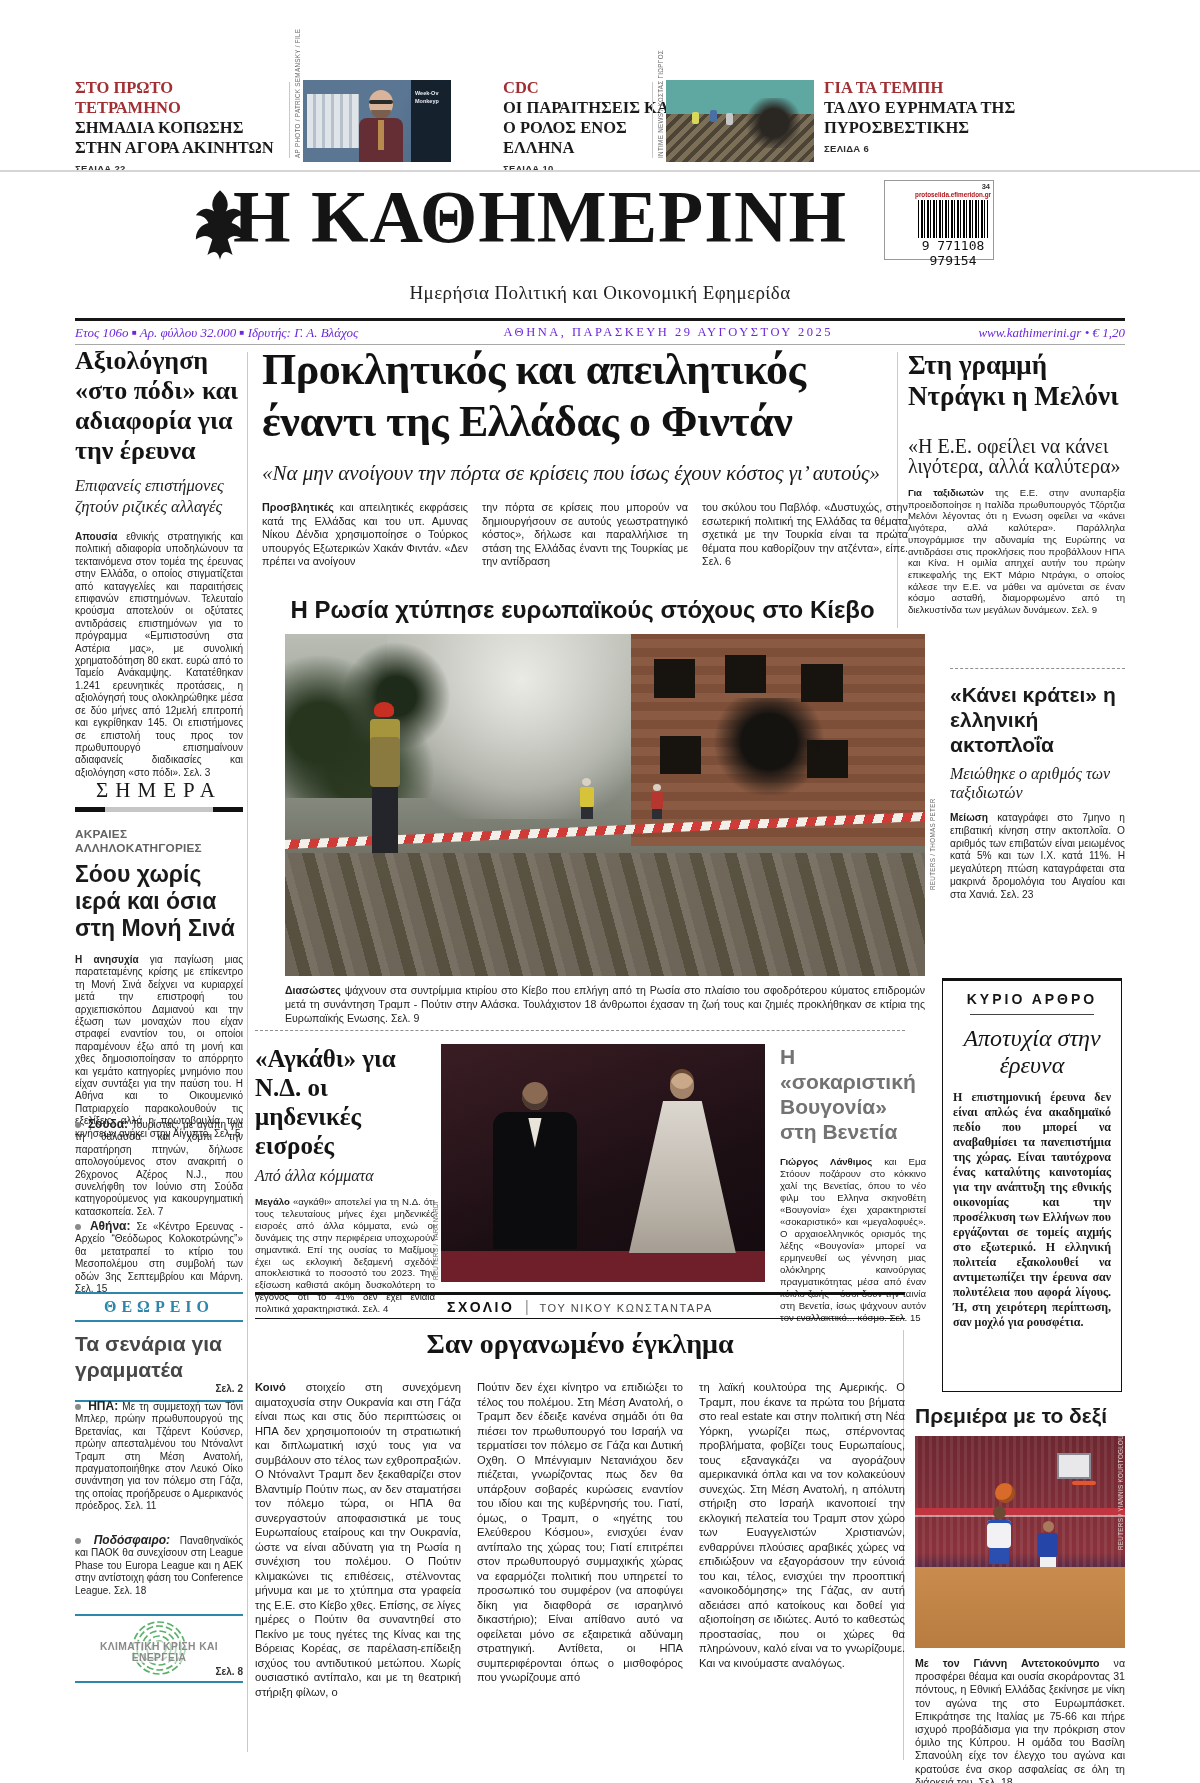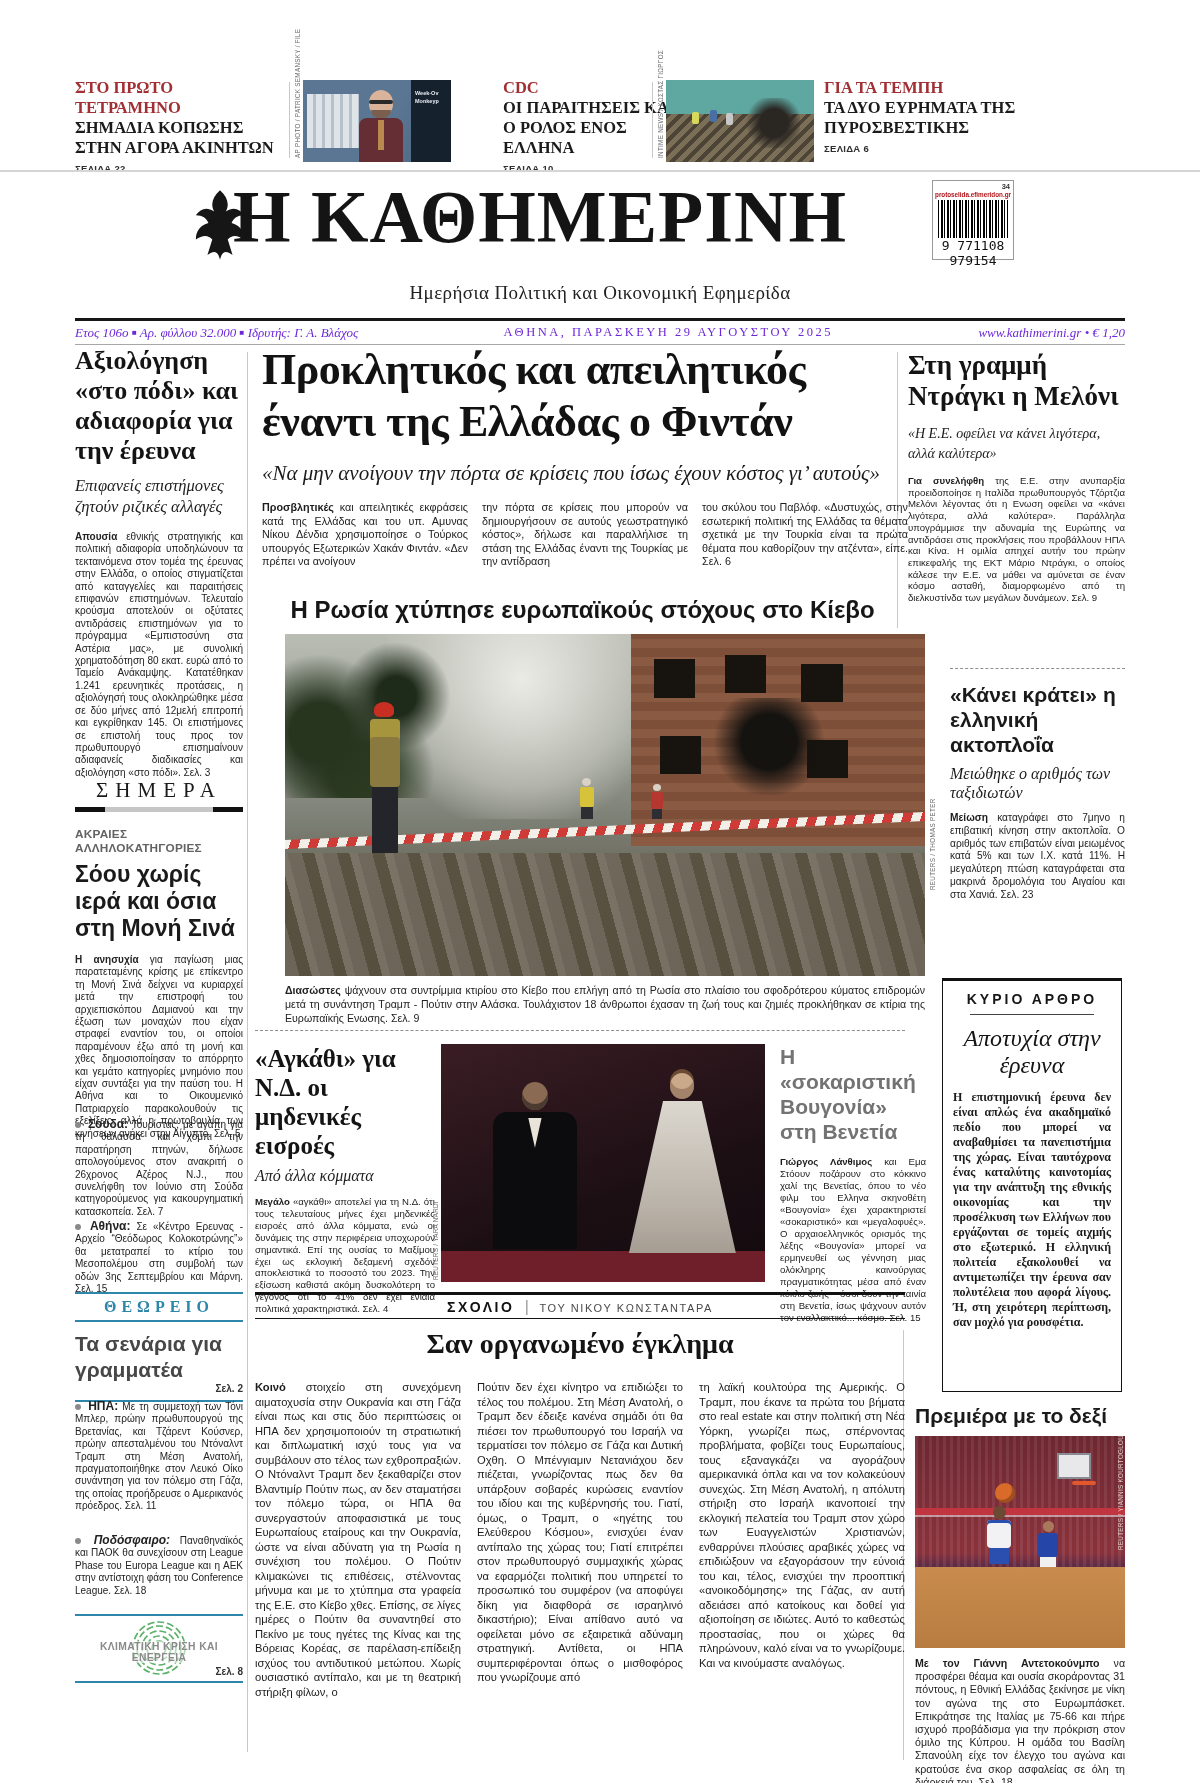--- a/index.html
+++ b/index.html
@@ -77,21 +77,21 @@
   <div class="abs" style="left:0;top:170px;width:1200px;height:2px;background:#d5d5d5;"></div>
 
   <div class="abs" style="left:191px;top:186px;">
     <svg width="58" height="78" viewBox="0 0 60 80">
         <path d="M30 4 C22 11 20 19 24 26 C16 21 10 23 5 30 C12 30 16 33 18 38 C10 40 5 46 5 55 C12 50 18 50 22 55 L17 71 C24 66 28 67 30 76 C32 67 36 66 43 71 L38 55 C42 50 48 50 55 55 C55 46 50 40 42 38 C44 33 48 30 55 30 C50 23 44 21 36 26 C40 19 38 11 30 4 Z" fill="#161616"></path>
       </svg>
   </div>
   <div class="abs serif" style="left:230px;top:180px;width:620px;text-align:center;font-size:74px;font-weight:bold;letter-spacing:1px;color:#141414;line-height:1;">Η ΚΑΘΗΜΕΡΙΝΗ</div>
   <div class="abs serif" style="left:300px;top:282px;width:600px;text-align:center;font-size:19px;letter-spacing:.4px;color:#222;">Ημερήσια Πολιτική και Οικονομική Εφημερίδα</div>
 
-  <div class="abs" style="left:932px;top:180px;width:80px;height:78px;border:1px solid #999;background:#fff;">
+  <div class="abs" style="left:884px;top:180px;width:80px;height:78px;border:1px solid #999;background:#fff;padding-left:28px;">
     <div style="text-align:right;font-size:7.5px;font-weight:700;color:#333;padding:1px 3px 0 0;">34</div>
     <div style="font-size:6.3px;font-weight:700;color:#b01116;text-align:center;line-height:7px;">protoselida.efimeridon.gr</div>
     <div style="margin:2px 5px 0 5px;height:38px;background:repeating-linear-gradient(90deg,#000 0 1px,#fff 1px 3px,#000 3px 5px,#fff 5px 6px);"></div>
     <div style="font-family:'DejaVu Sans Mono',monospace;font-size:13px;color:#111;text-align:center;">9 771108 979154</div>
   </div>
 
   <div class="abs serif" style="left:75px;top:318px;width:1050px;height:23px;border-top:3px solid #161616;border-bottom:1px solid #a8a8a8;display:flex;align-items:center;justify-content:space-between;font-size:13px;color:#6d28d9;">
     <div style="font-style:italic;">
       <span>Ετος 106ο</span>
       <span style="font-size:8px;vertical-align:2px;">■</span>
@@ -274,23 +274,23 @@
   <div class="abs" style="left:780px;top:1044px;width:146px;">
     <div class="sans" style="font-size:21px;line-height:25px;font-weight:800;color:#737373;">Η «σοκαριστική Βουγονία» στη Βενετία</div>
     <div class="just" style="margin-top:12px;font-size:9.6px;line-height:12px;">
       <span class="lead">Γιώργος Λάνθιμος</span>
       <span>και Εμα Στόουν ποζάρουν στο κόκκινο χαλί της Βενετίας, όπου το νέο φιλμ του Ελληνα σκηνοθέτη «Βουγονία» έχει χαρακτηριστεί «σοκαριστικό» και «μεγαλοφυές». Ο αρχαιοελληνικός ορισμός της λέξης «Βουγονία» μπορεί να ερμηνευθεί ως γέννηση μιας ολόκληρης καινούργιας πραγματικότητας μέσα από έναν κύκλο ζωής – όσοι δουν την ταινία στη Βενετία, ίσως ψάχνουν αυτόν τον εναλλακτικό... κόσμο. Σελ. 15</span>
     </div>
   </div>
 
   <div class="abs" style="left:908px;top:350px;width:217px;">
     <div class="serif" style="font-size:27px;line-height:31px;font-weight:bold;color:#141414;">Στη γραμμή Ντράγκι η Μελόνι</div>
-    <div class="serif" style="font-size:14px;line-height:20px;font-style:italic;margin-top:12px;">«Η Ε.Ε. οφείλει να κάνει λιγότερα, αλλά καλύτερα»</div>
+    <div class="serif" style="font-size:20px;line-height:20px;margin-top:24px;">«Η Ε.Ε. οφείλει να κάνει λιγότερα, αλλά καλύτερα»</div>
     <div class="just" style="margin-top:11px;font-size:9.6px;line-height:11.7px;">
-      <span class="lead">Για συνελήφθη</span>
+      <span class="lead">Για ταξιδιωτών</span>
       <span>της Ε.Ε. στην ανυπαρξία προειδοποίησε η Ιταλίδα πρωθυπουργός Τζόρτζια Μελόνι λέγοντας ότι η Ενωση οφείλει να «κάνει λιγότερα, αλλά καλύτερα». Παράλληλα υπογράμμισε την αδυναμία της Ευρώπης να αντιδράσει στις προκλήσεις που προβάλλουν ΗΠΑ και Κίνα. Η ομιλία απηχεί αυτήν του πρώην επικεφαλής της ΕΚΤ Μάριο Ντράγκι, ο οποίος κάλεσε την Ε.Ε. να μάθει να αμύνεται σε έναν κόσμο ασταθή, διαμορφωμένο από τη διελκυστίνδα των μεγάλων δυνάμεων. Σελ. 9</span>
     </div>
   </div>
 
   <div class="abs" style="left:950px;top:682px;width:175px;">
     <div class="sans" style="font-size:21px;line-height:25px;font-weight:800;color:#1a1a1a;">«Κάνει κράτει» η ελληνική ακτοπλοΐα</div>
     <div class="serif" style="font-size:16px;line-height:19px;font-style:italic;margin-top:7px;">Μειώθηκε ο αριθμός των ταξιδιωτών</div>
     <div class="just" style="margin-top:10px;font-size:10.2px;line-height:12.8px;">
       <span class="lead">Μείωση</span>
       <span>καταγράφει στο 7μηνο η επιβατική κίνηση στην ακτοπλοΐα. Ο αριθμός των επιβατών είναι μειωμένος κατά 5% και των Ι.Χ. κατά 11%. Η μεγαλύτερη πτώση καταγράφεται στα μακρινά δρομολόγια του Αιγαίου και στα Χανιά. Σελ. 23</span>

